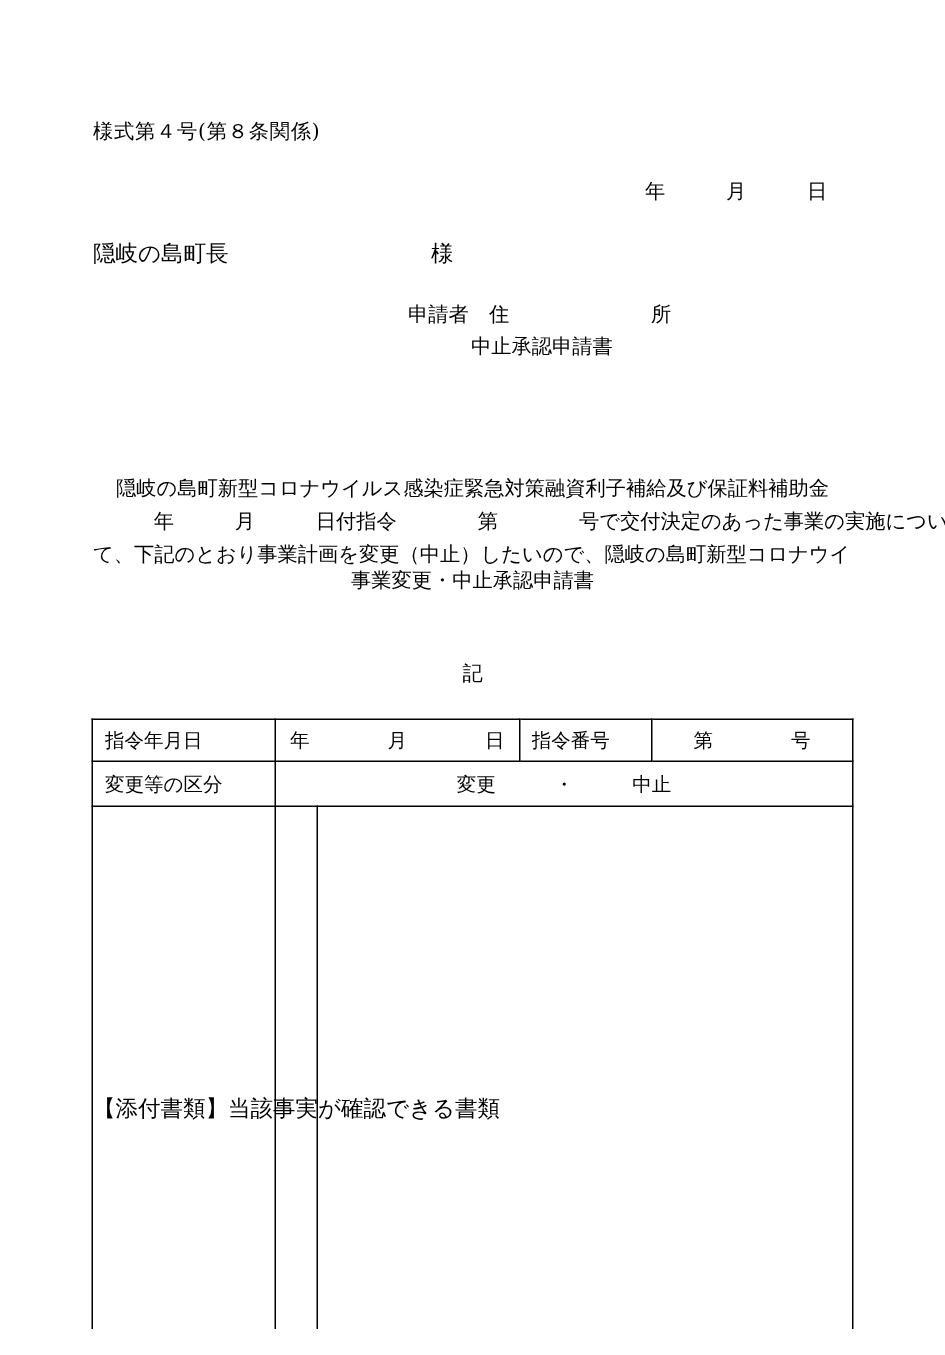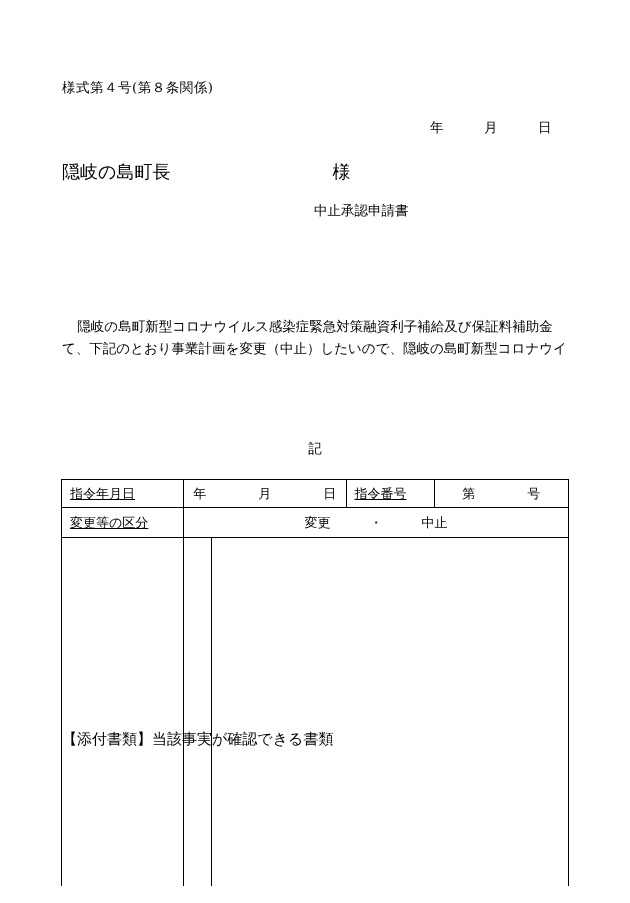--- a/index.html
+++ b/index.html
@@ -30,21 +30,21 @@
     position: absolute;
     left: 430px;
     top: 119px;
     font-size: 13.5px;
     white-space: pre;
   }
   .addressee {
     position: absolute;
     left: 62px;
     top: 160px;
-    font-size: 18px;
+    font-size: 15px;
     white-space: pre;
   }
   .applicant-block {
     position: absolute;
     left: 272px;
     top: 200px;
     font-size: 13.5px;
     line-height: 21px;
   }
   .applicant-block .row {
@@ -97,21 +97,20 @@
     font-size: 13px;
   }
   table.form-table td {
     border: 1px solid #000000;
     padding: 0;
     vertical-align: middle;
   }
   .cell-pad {
     padding: 4px 8px;
     white-space: pre;
-    text-decoration: underline;
   }
   .cell-center {
     text-align: center;
     white-space: pre;
   }
   .label-col {
     width: 122px;
   }
   .vlabel-col {
     width: 28px;
@@ -151,28 +150,31 @@
 
 <div class="page">
 
   <div class="form-number">様式第４号(第８条関係)</div>
 
   <div class="date-line">年　　　月　　　日</div>
 
   <div class="addressee">隠岐の島町長　　　　　　　　　様</div>
 
   <div class="applicant-block">
+    <div class="row">申請者　住　　　　　　　所</div>
     <div class="row indent">中止承認申請書</div>
   </div>
 
   <div class="doc-title">
     <span class="t-line">隠岐の島町新型コロナウイルス感染症緊急対策融資利子補給及び保証料補助金</span>
+    <span class="t-line">事業変更・中止承認申請書</span>
   </div>
 
   <div class="body-text">
+    <span class="b-line">　　　年　　　月　　　日付指令　　　　第　　　　号で交付決定のあった事業の実施につい</span>
     <span class="b-line">て、下記のとおり事業計画を変更（中止）したいので、隠岐の島町新型コロナウイ</span>
   </div>
 
   <div class="ki-mark">記</div>
 
   <table class="form-table">
     <colgroup>
       <col class="label-col">
       <col class="vlabel-col">
       <col>

